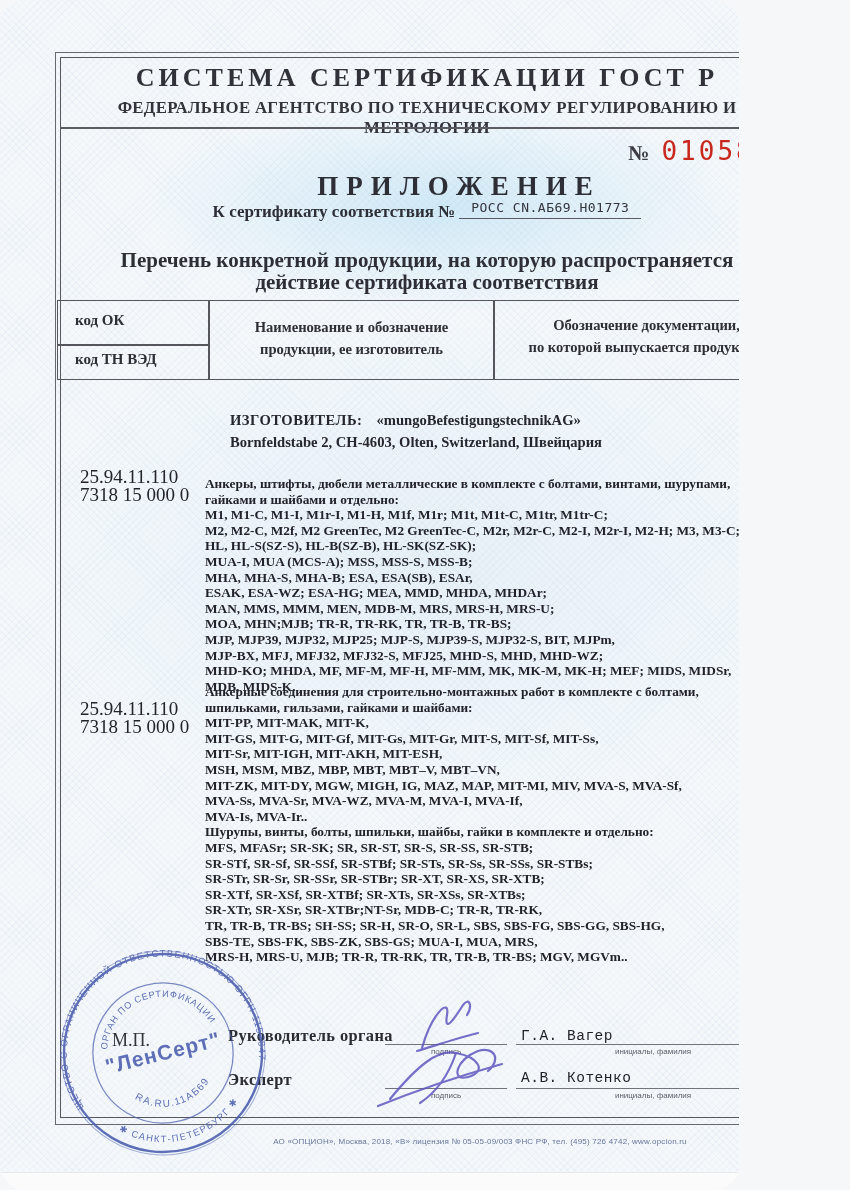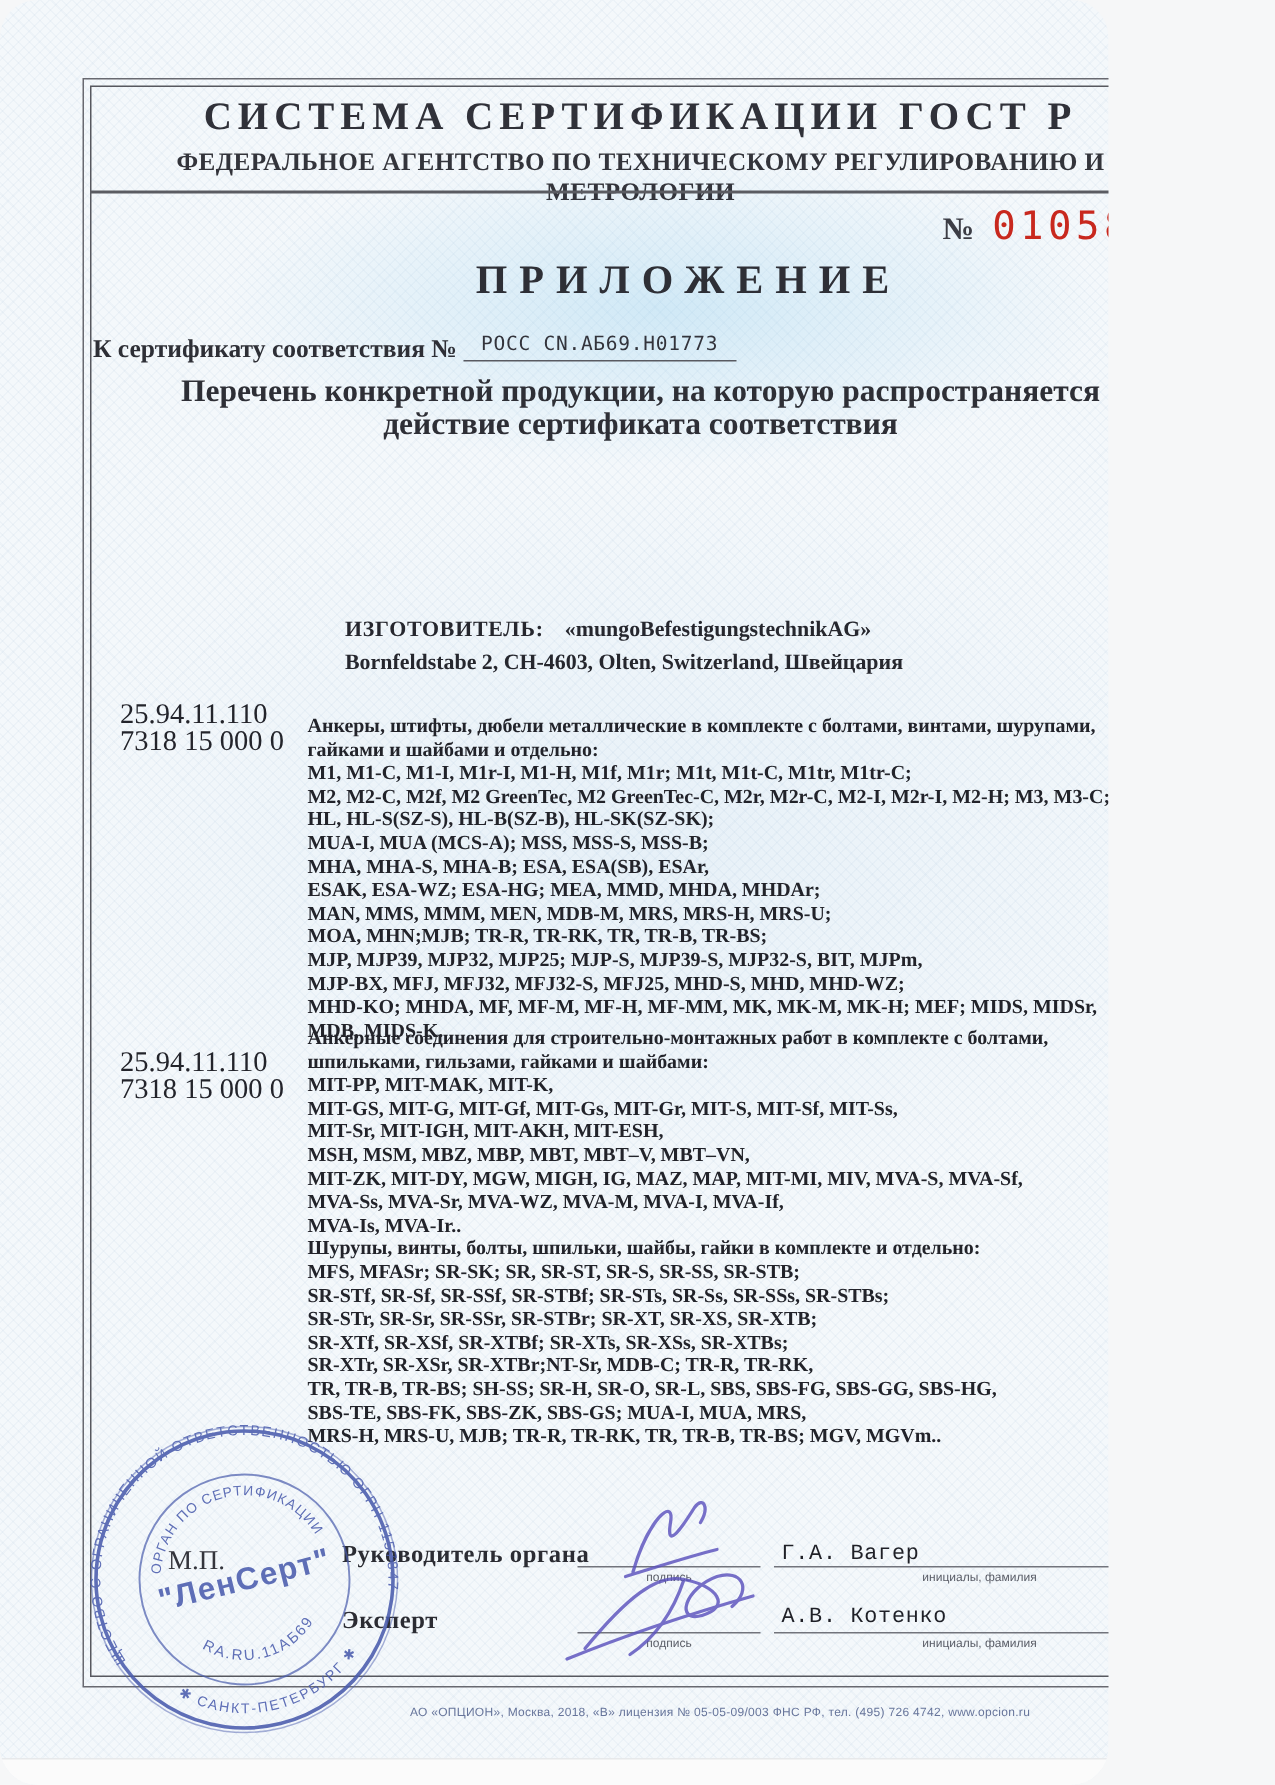--- a/index.html
+++ b/index.html
@@ -20,21 +20,21 @@
       radial-gradient(ellipse 420px 150px at 52% 14%, rgba(150,208,238,.38), rgba(150,208,238,0) 70%),
       radial-gradient(ellipse 520px 330px at 50% 48%, rgba(160,200,230,.16), rgba(160,200,230,0) 75%);
   }
   .hdr-title1 { left:62px; top:63px; width:730px; text-align:center; font-weight:700; font-size:26px; letter-spacing:4px; color:#303139; }
   .hdr-title2 { left:62px; top:98px; width:730px; text-align:center; font-weight:700; font-size:16.8px; letter-spacing:.3px; color:#33343b; }
   .hdr-rule { left:60px; top:127px; width:736px; height:2px; background:#5b5c62; }
   .formnum { left:470px; top:136px; width:322px; text-align:right; white-space:nowrap; }
   .formnum .pfx { font-weight:700; font-size:21px; color:#3c3d45; margin-right:12px; }
   .formnum .val { font-family:"DejaVu Sans Mono", monospace; font-size:26px; letter-spacing:3px; color:#c8281e; }
   .app-title { left:62px; top:171px; width:730px; text-align:center; font-weight:700; font-size:27px; letter-spacing:8px; color:#2e2f36;padding-left:32px; }
-  .cert-line { left:62px; top:222px; width:730px; font-weight:700; font-size:17px; color:#2e2f36; }
+  .cert-line { left:62px; top:200px; width:730px; text-align:center; font-weight:700; font-size:17px; color:#2e2f36; }
   .cert-num { display:inline-block; font-family:"DejaVu Sans Mono", monospace; font-weight:400; font-size:13px; letter-spacing:.5px; color:#33343c; border-bottom:1.3px solid #595a61; padding:0 12px 3px; vertical-align:5px; margin-left:4px; }
   .list-subtitle { left:62px; top:249px; width:730px; text-align:center; font-weight:700; font-size:21px; line-height:22px; color:#2e2f36; white-space:pre-line; }
   
   .tbl { left:57px; top:300px; width:742px; height:78px; border:1.6px solid #55565d; }
   .tbl-v1 { left:150px; top:0; width:1.6px; height:100%; background:#55565d; position:absolute; }
   .tbl-v2 { left:435px; top:0; width:1.6px; height:100%; background:#55565d; position:absolute; }
   .tbl-h1 { left:0; top:43px; width:150px; height:1.6px; background:#55565d; position:absolute; }
   .cell { position:absolute; font-weight:700; color:#2e2f36; }
   .cell-ok { left:17px; top:11px; font-size:15px; }
   .cell-tnved { left:17px; top:50px; font-size:15px; }
@@ -93,20 +93,31 @@
 
   <div class="abs app-title">ПРИЛОЖЕНИЕ</div>
 
   <div class="abs cert-line">
     <span>К сертификату соответствия №</span><span class="cert-num">РОСС CN.АБ69.Н01773</span>
   </div>
 
   <div class="abs list-subtitle">Перечень конкретной продукции,  на которую распространяется
 действие сертификата соответствия</div>
 
+  <div class="abs tbl">
+    <div class="tbl-v1"></div>
+    <div class="tbl-v2"></div>
+    <div class="tbl-h1"></div>
+    <div class="cell cell-ok">код ОК</div>
+    <div class="cell cell-tnved">код ТН ВЭД</div>
+    <div class="cell cell-name">Наименование и обозначение
+продукции, ее изготовитель</div>
+    <div class="cell cell-docs">Обозначение документации,
+по которой выпускается продукция</div>
+  </div>
 
   <div class="abs manu">
     <div>
       <span class="lbl">ИЗГОТОВИТЕЛЬ:</span><span>«mungoBefestigungstechnikAG»</span>
     </div>
     <div>Bornfeldstabe 2, CH-4603, Olten, Switzerland, Швейцария</div>
   </div>
 
   <div class="abs codes codes1"><span>25.94.11.110</span><br><span>7318 15 000 0</span></div>
   <div class="abs prod-lines lines1">Анкеры,  штифты,  дюбели металлические в комплекте с болтами, винтами, шурупами,

